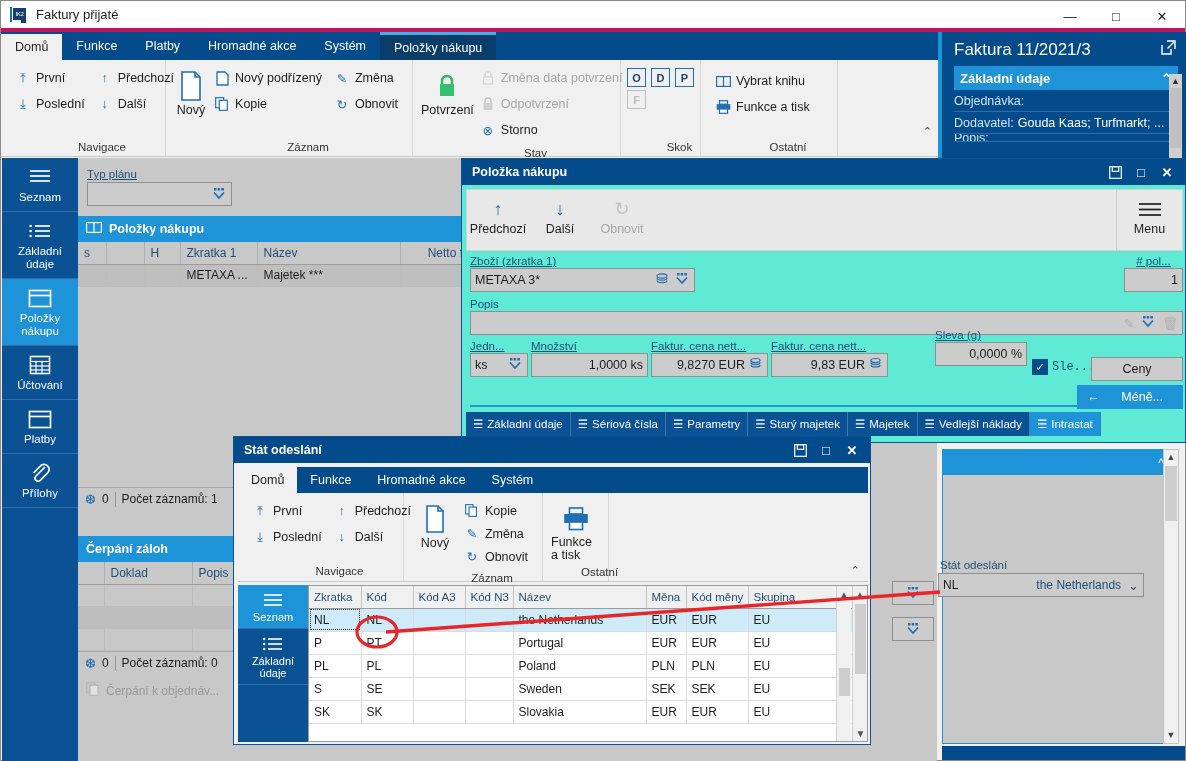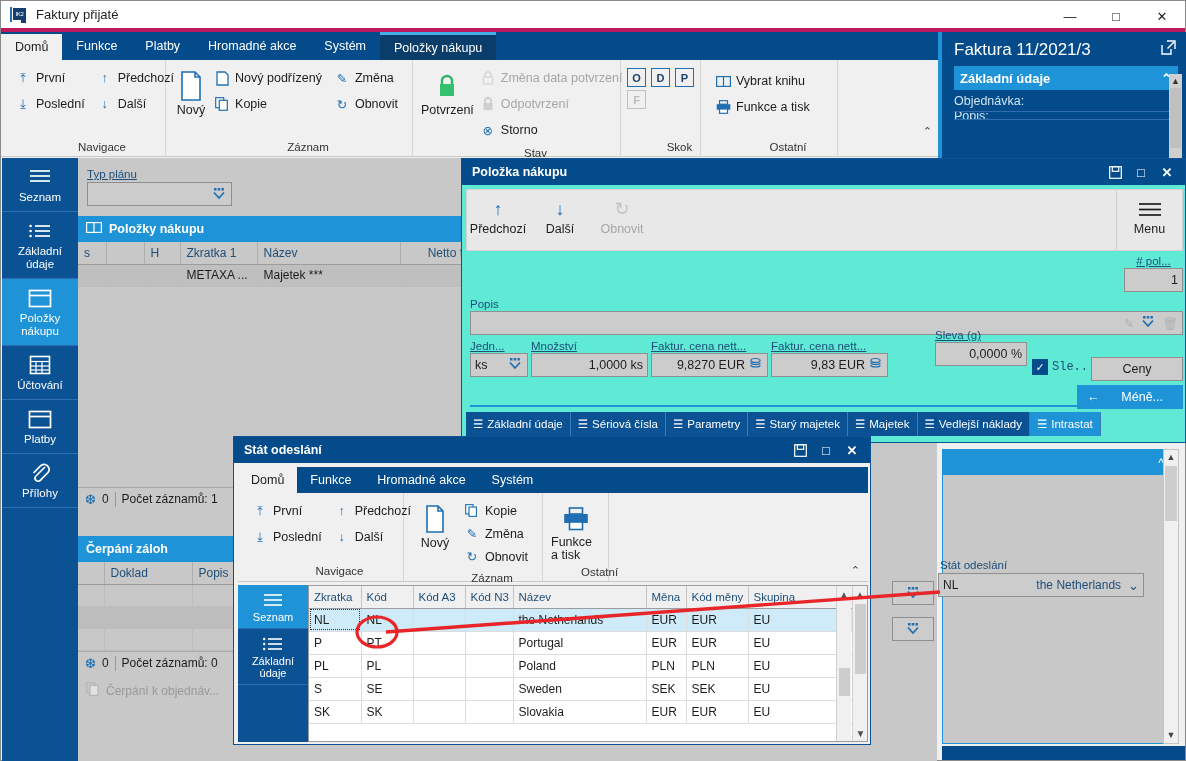--- a/index.html
+++ b/index.html
@@ -632,20 +632,24 @@
               <path d="M6 1 h8 v8" fill="none" stroke="#fff" stroke-width="1.4"></path>
               <line x1="6.5" y1="8.5" x2="13.5" y2="1.5" stroke="#fff" stroke-width="1.4"></line>
             </svg>
       </span>
     </div>
     <div class="rp-sec">
       <span>Základní údaje</span>
       <span style="margin-left:auto">⌃</span>
     </div>
     <div class="rp-row">Objednávka:</div>
+    <div class="rp-row">
+      <span>Dodavatel:</span>
+      <b style="margin-left:4px">Gouda Kaas; Turfmarkt; ...</b>
+    </div>
     <div class="rp-row" style="height:8px; overflow:hidden">Popis:</div>
     <div class="rp-scroll">
       <div style="height:13px; display:flex; align-items:center; justify-content:center; font-size:9px; color:#333;">▲</div>
       <div style="position:absolute; left:1px; top:14px; width:11px; height:60px; background:#c0c0c0;"></div>
     </div>
   </div>
 
   <div style="position:absolute; left:941px; top:448px; width:229px; height:295px; background:#c8c8c8; border:1px solid #1f93d8;">
     <div style="height:25px; background:#1f93d8; display:flex; align-items:center; padding:0 6px;">
       <span style="margin-left:auto; color:#fff; font-size:12px;">^</span>
@@ -729,20 +733,45 @@
                 <line x1="2" y1="3" x2="24" y2="3"></line>
                 <line x1="2" y1="8.5" x2="24" y2="8.5"></line>
                 <line x1="2" y1="14" x2="24" y2="14"></line>
               </g>
             </svg>
       </div>
       <div>Menu</div>
     </div>
   </div>
 
+  <div style="position:absolute; left:8px; top:96px; width:225px;">
+    <div class="pn-field-label">Zboží (zkratka 1)</div>
+    <div class="pn-input">
+      <span>METAXA 3*</span>
+      <span class="rtxt">
+        <svg width="15" height="14" viewBox="0 0 15 14">
+              <g fill="none" stroke="#1f6fb2" stroke-width="1.2">
+                <ellipse cx="7" cy="4" rx="5" ry="2.1"></ellipse>
+                <path d="M2 6 a5 2.1 0 0 0 10 0"></path>
+                <path d="M2 8.6 a5 2.1 0 0 0 10 0"></path>
+              </g>
+            </svg>
+      </span>
+      <span style="margin-left:4px;">
+        <svg width="16" height="13" viewBox="0 0 16 13">
+              <g fill="#1f6fb2">
+                <rect x="3" y="1" width="2.5" height="2.5"></rect>
+                <rect x="6.7" y="1" width="2.5" height="2.5"></rect>
+                <rect x="10.4" y="1" width="2.5" height="2.5"></rect>
+              </g>
+              <path d="M3 5.5 L8 11 L13 5.5" fill="none" stroke="#1f6fb2" stroke-width="1.7"></path>
+            </svg>
+      </span>
+    </div>
+  </div>
 
 
   <div style="position:absolute; left:662px; top:96px; width:59px;">
     <div class="pn-field-label" style="text-align:center"># pol...</div>
     <div class="pn-input" style="justify-content:flex-end">
       <span>1</span>
     </div>
   </div>
 
   <div style="position:absolute; left:8px; top:139px; width:713px;">

